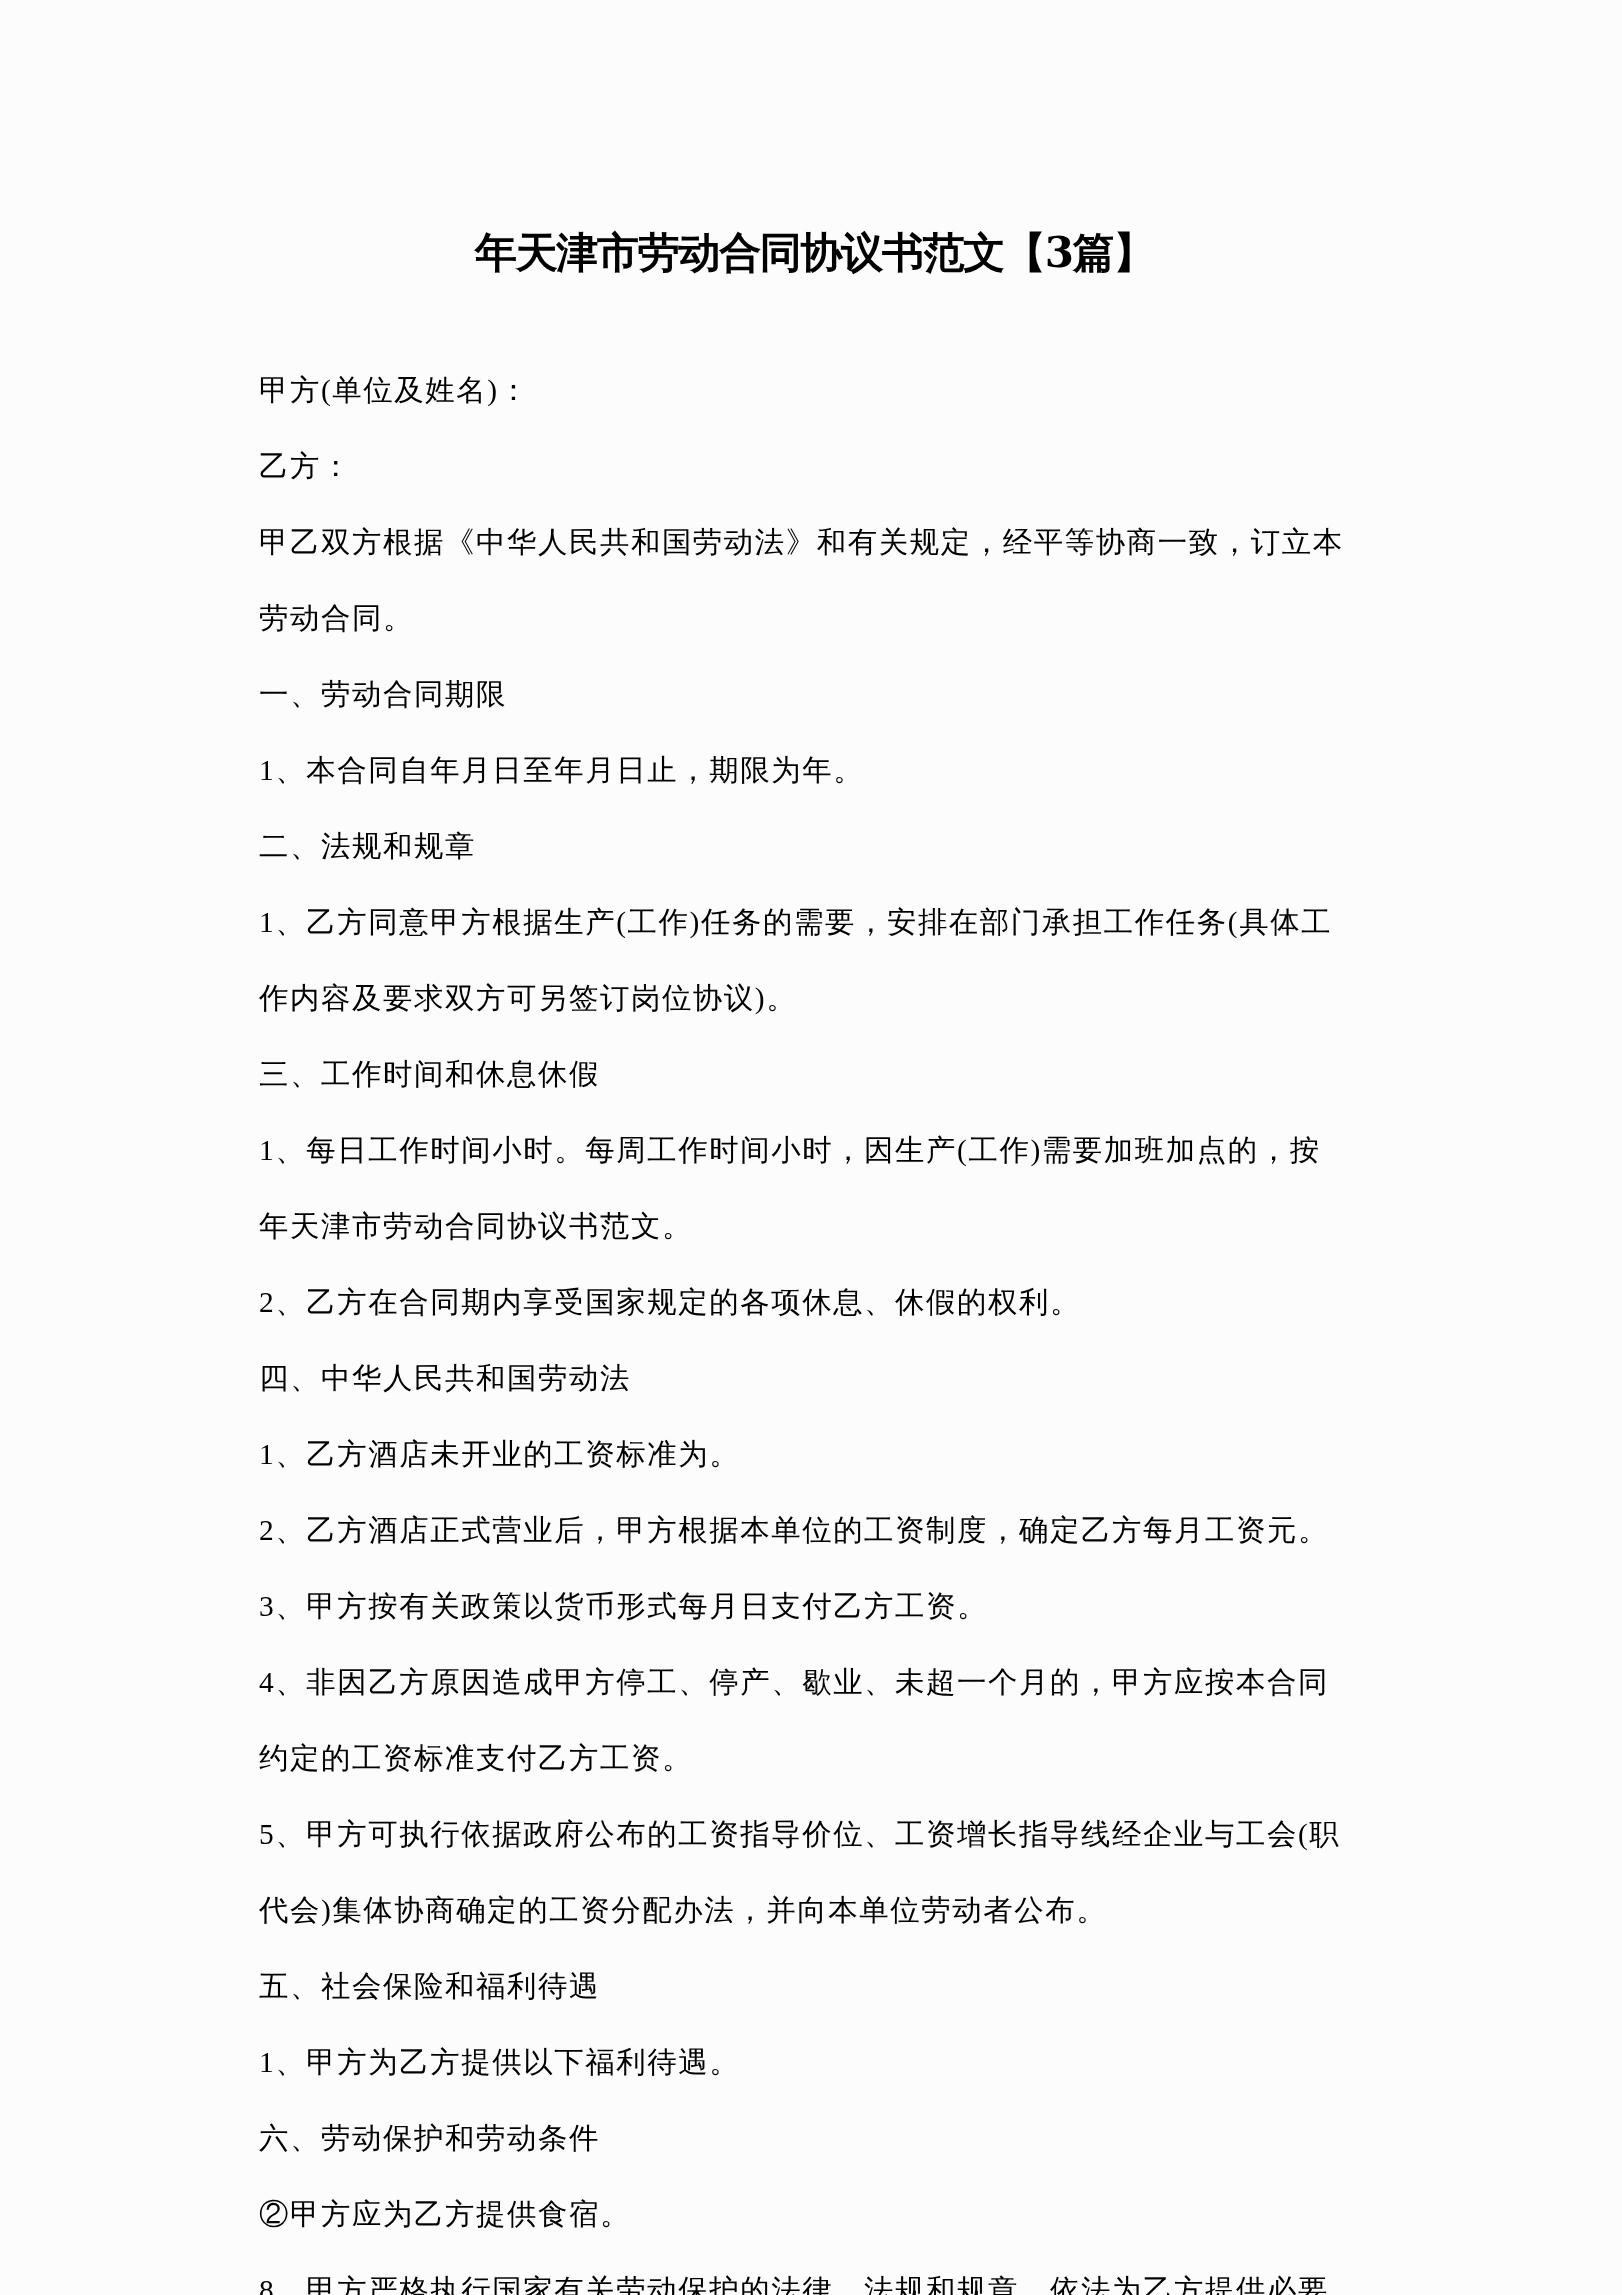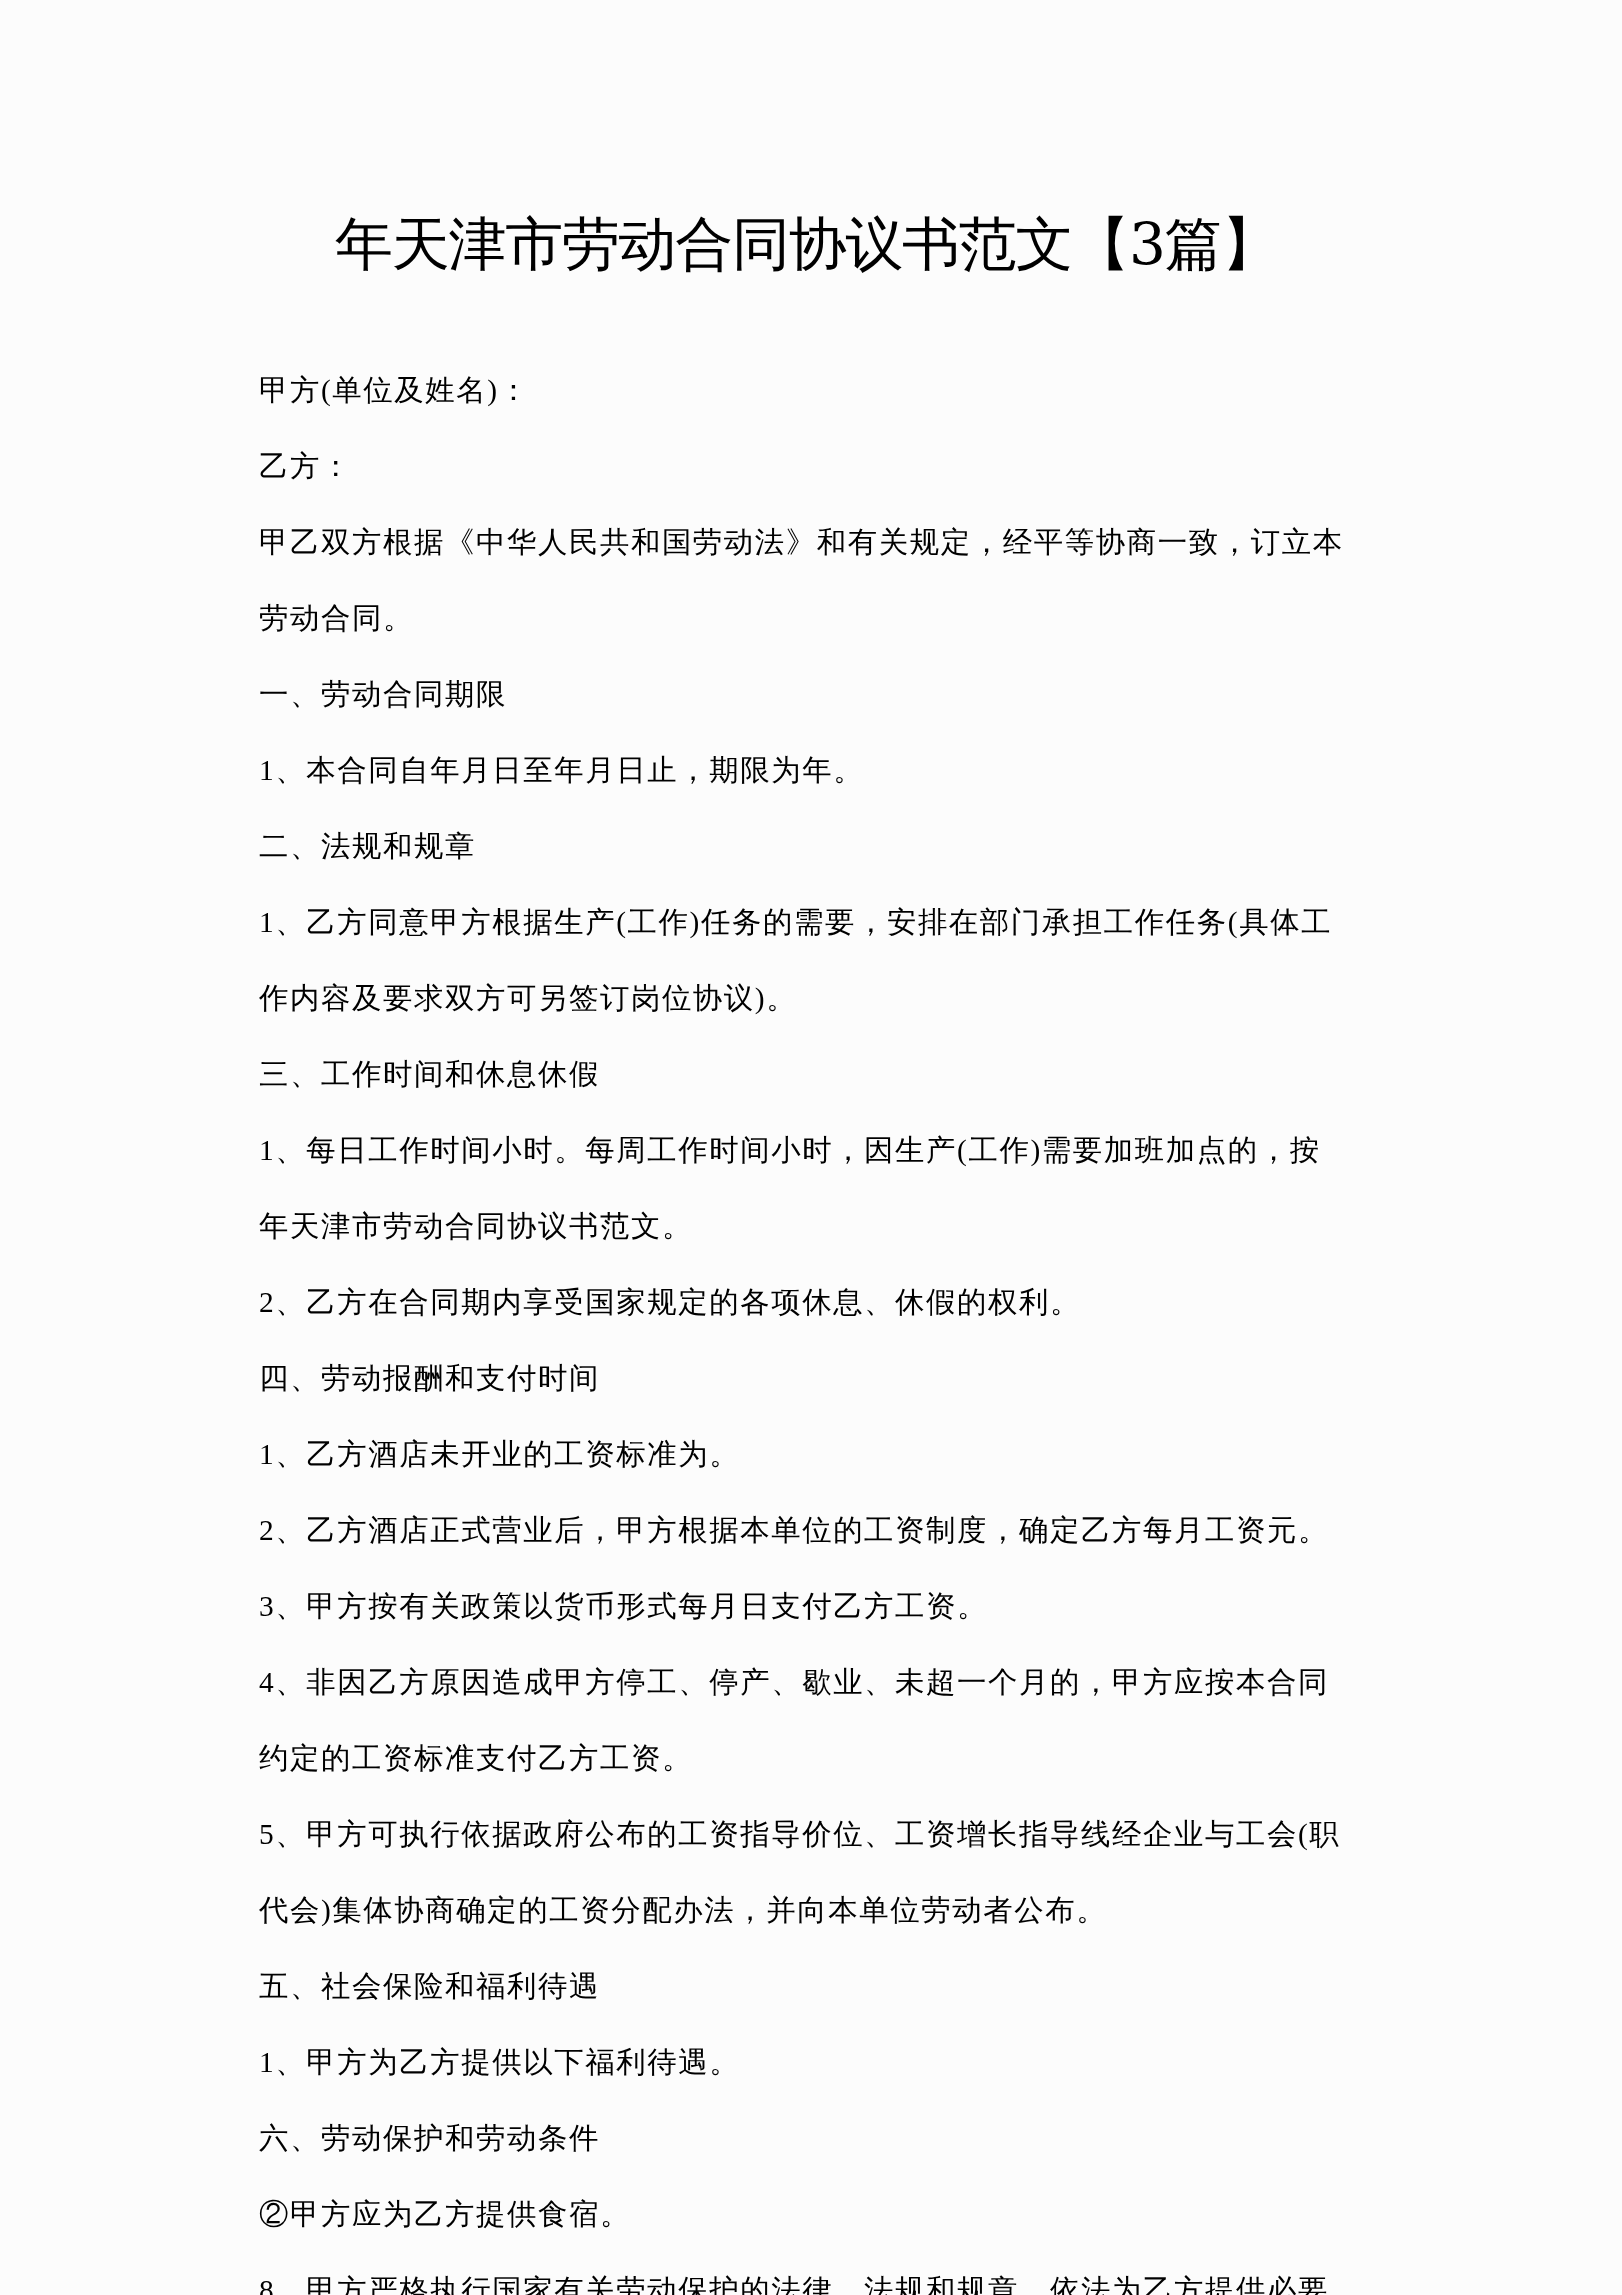--- a/index.html
+++ b/index.html
@@ -22,25 +22,25 @@
       width: 1623px;
       height: 2295px;
       background: #fcfcfc;
     }
     .title {
       position: absolute;
       left: 0;
       top: 194px;
       width: 1597px;
       text-align: center;
-      font-size: 58px;
+      font-size: 42px;
       line-height: 85px;
-      font-weight: normal;
+      font-weight: bold;
       letter-spacing: -1.3px;
-      margin: 8px;
+      margin: 16px;
       white-space: nowrap;
     }
     .body {
       position: absolute;
       left: 247px;
       top: 355px;
       width: 1139px;
     }
     .line {
       height: 64px;
@@ -65,21 +65,21 @@
     <p class="line">劳动合同。</p>
     <p class="line">一、劳动合同期限</p>
     <p class="line">1、本合同自年月日至年月日止，期限为年。</p>
     <p class="line">二、法规和规章</p>
     <p class="line">1、乙方同意甲方根据生产(工作)任务的需要，安排在部门承担工作任务(具体工</p>
     <p class="line">作内容及要求双方可另签订岗位协议)。</p>
     <p class="line">三、工作时间和休息休假</p>
     <p class="line">1、每日工作时间小时。每周工作时间小时，因生产(工作)需要加班加点的，按</p>
     <p class="line">年天津市劳动合同协议书范文。</p>
     <p class="line">2、乙方在合同期内享受国家规定的各项休息、休假的权利。</p>
-    <p class="line">四、劳动报酬和支付时间</p>
+    <p class="line">四、中华人民共和国劳动法</p>
     <p class="line">1、乙方酒店未开业的工资标准为。</p>
     <p class="line">2、乙方酒店正式营业后，甲方根据本单位的工资制度，确定乙方每月工资元。</p>
     <p class="line">3、甲方按有关政策以货币形式每月日支付乙方工资。</p>
     <p class="line">4、非因乙方原因造成甲方停工、停产、歇业、未超一个月的，甲方应按本合同</p>
     <p class="line">约定的工资标准支付乙方工资。</p>
     <p class="line">5、甲方可执行依据政府公布的工资指导价位、工资增长指导线经企业与工会(职</p>
     <p class="line">代会)集体协商确定的工资分配办法，并向本单位劳动者公布。</p>
     <p class="line">五、社会保险和福利待遇</p>
     <p class="line">1、甲方为乙方提供以下福利待遇。</p>
     <p class="line">六、劳动保护和劳动条件</p>

